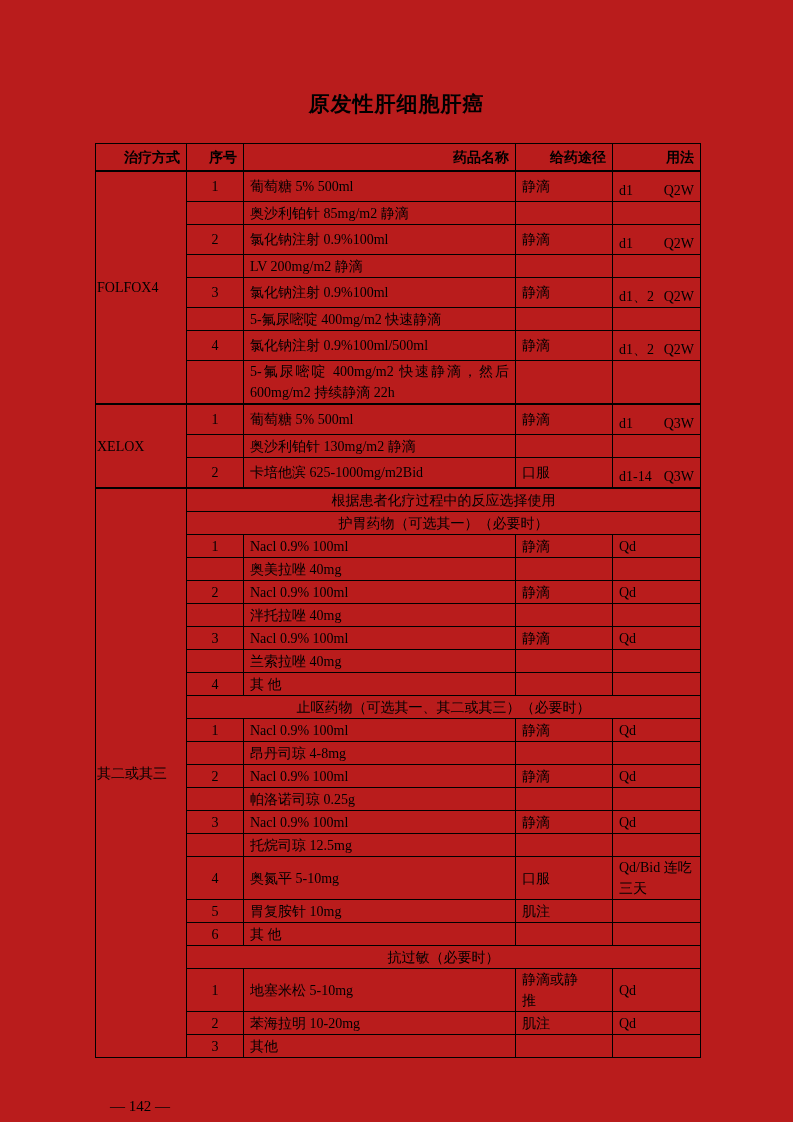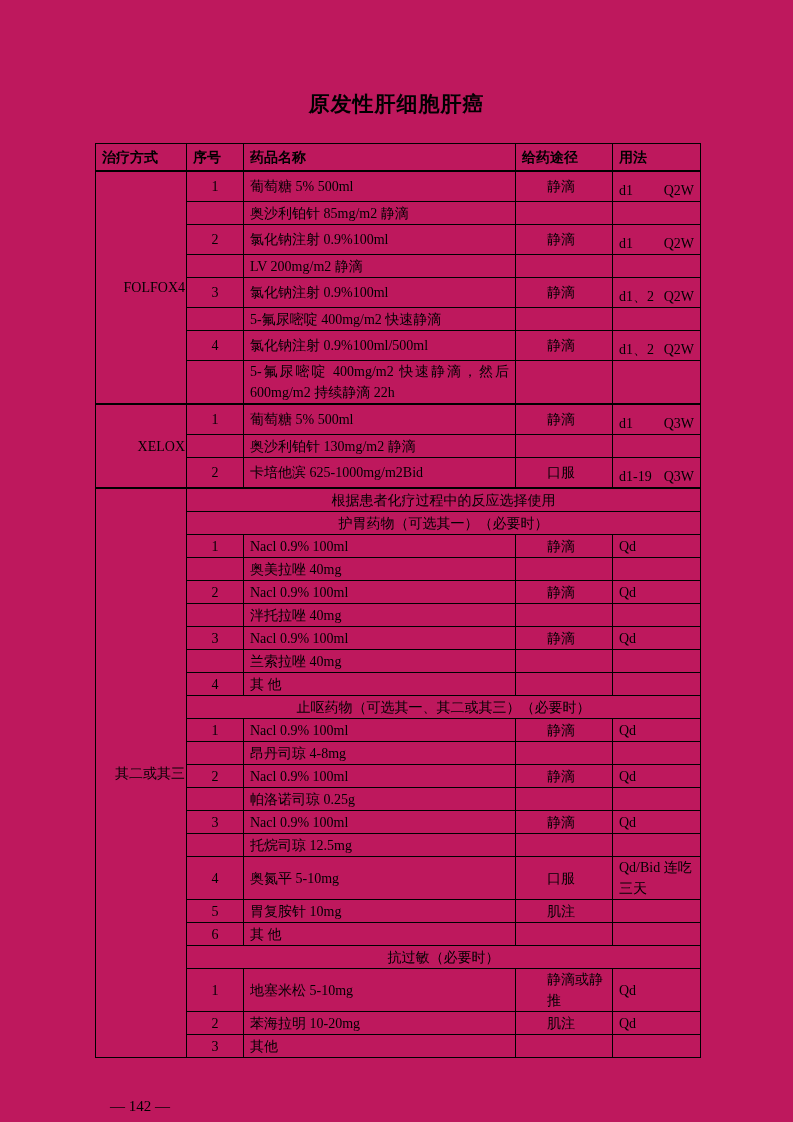--- a/index.html
+++ b/index.html
@@ -1,20 +1,20 @@
 <!DOCTYPE html>
 <html lang="zh"><head>
 <meta charset="utf-8">
 <style>
   html, body { margin: 0; padding: 0; background: #ffffff; }
   .page {
     position: relative;
     width: 793px;
     height: 1122px;
-    background: #be185d;
+    background: #b91c1c;
     color: #000;
     font-family: "Liberation Serif", "DejaVu Serif", serif;
     overflow: hidden;
   }
   .title {
     margin: 0;
     padding-top: 90px;
     text-align: center;
     font-size: 21px;
     font-weight: bold;
@@ -37,30 +37,30 @@
     border: 1px solid #000;
     font-size: 14px;
     line-height: 21px;
     padding: 0 6px;
     vertical-align: middle;
     word-break: break-word;
   }
   .main-table th {
     font-family: "Liberation Sans", "DejaVu Sans", sans-serif;
     font-weight: bold;
-    text-align: left;
+    text-align: right;
     height: 26px;
   }
-  .main-table th.center { text-align: left; }
+  .main-table th.center { text-align: right; }
   .main-table td { height: 22px; font-weight: normal; }
 
-  .cell-label { text-align: right; white-space: nowrap; padding: 0 1px !important; }
+  .cell-label { text-align: left; white-space: nowrap; padding: 0 1px !important; }
   .cell-no    { text-align: center; }
   .cell-drug  { text-align: justify; margin-top: 33px; }
-  .cell-route .txt { display: inline-block; max-width: 66px; vertical-align: top; margin-left: 25px; }
+  .cell-route .txt { display: inline-block; max-width: 66px; vertical-align: top; }
   .cell-usage .pair { display: flex; justify-content: space-between; margin-top: 8px; }
   .cell-note  { text-align: center; }
 
   tr.section-start td { border-top-width: 2px; }
 
   .footer {
     margin: 40px 0 0 110px;
     font-size: 15px;
     font-family: "Liberation Serif", "DejaVu Serif", serif;
   }
@@ -176,21 +176,21 @@
           <td class="cell-drug">奥沙利铂针 130mg/m2 静滴</td>
           <td class="cell-route"></td>
           <td class="cell-usage"></td>
         </tr>
         <tr>
           <td class="cell-no">2</td>
           <td class="cell-drug">卡培他滨 625-1000mg/m2Bid</td>
           <td class="cell-route"><span class="txt">口服</span></td>
           <td class="cell-usage">
             <div class="pair">
-              <span>d1-19</span>
+              <span>d1-14</span>
               <span>Q3W</span>
             </div>
           </td>
         </tr>
         <tr class="section-start">
           <td class="cell-label" rowspan="23">其二或其三</td>
           <td class="cell-note" colspan="4">根据患者化疗过程中的反应选择使用</td>
         </tr>
         <tr>
           <td class="cell-note" colspan="4">护胃药物（可选其一）（必要时）</td>

